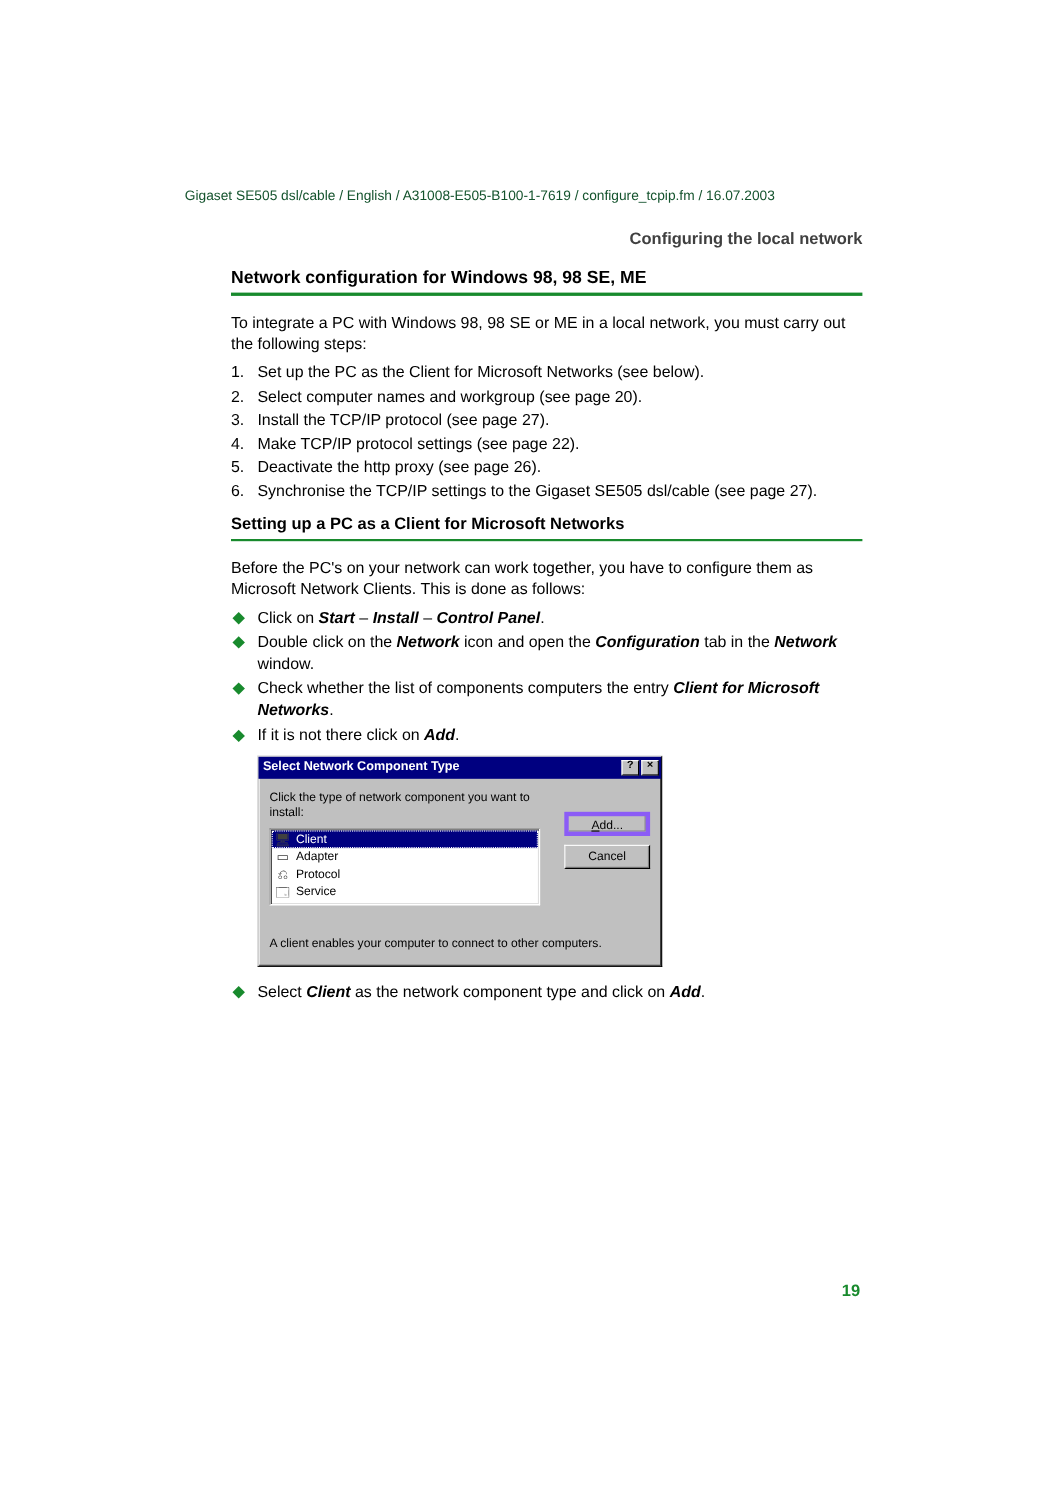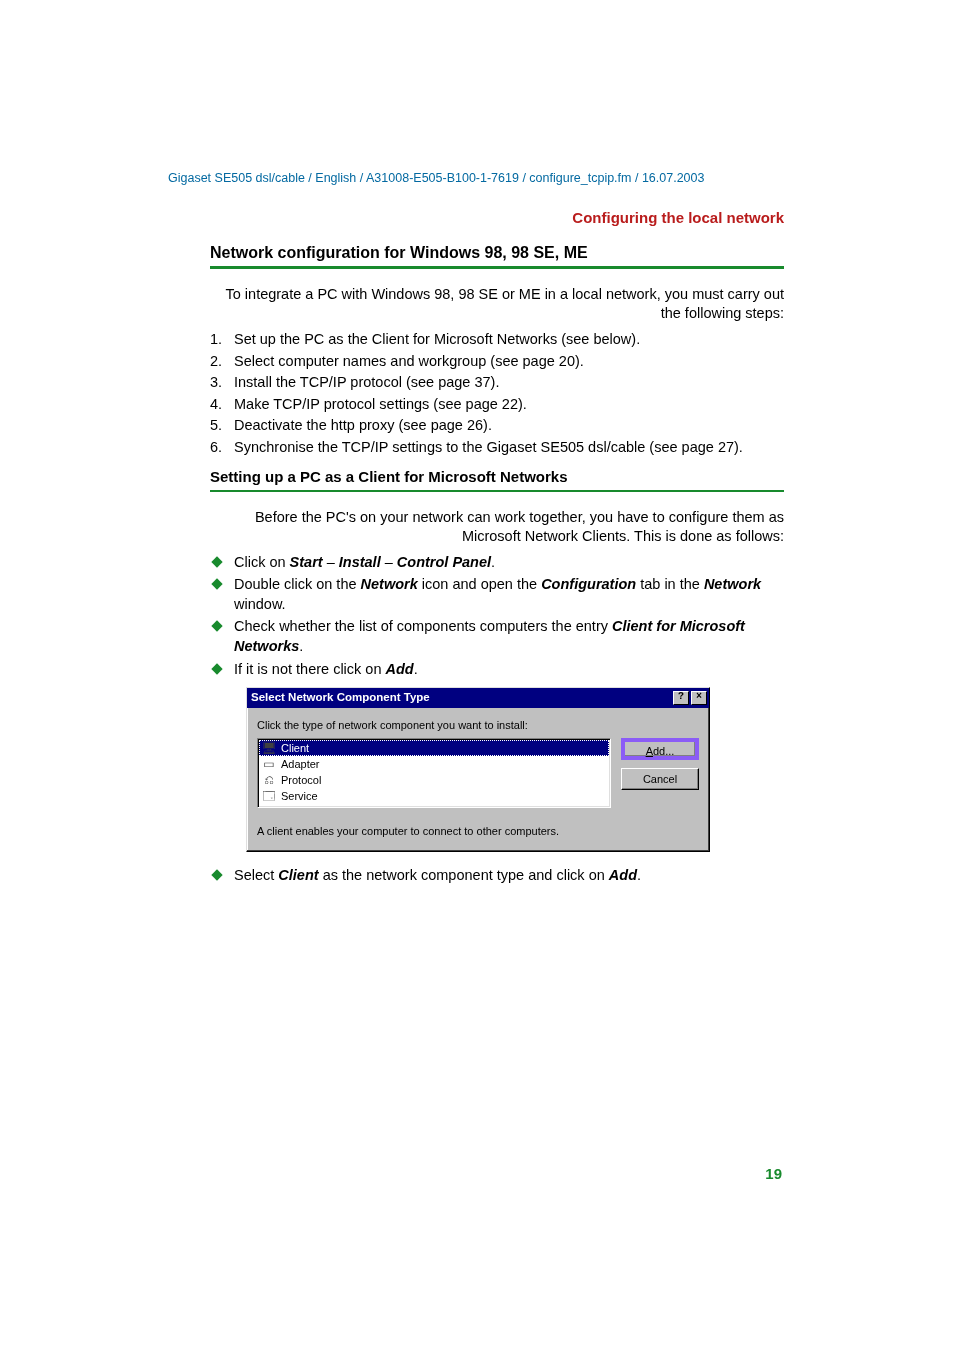--- a/index.html
+++ b/index.html
@@ -19,45 +19,45 @@
     position: absolute;
     left: 0; right: 0;
     padding: 168px 170px 0 210px;
   }
   .header-meta {
     position: absolute;
     top: 170px;
     left: 168px;
     right: 160px;
     font-size: 12.5px;
-    color: #0369a1;
+    color: #14532d;
   }
   .section-top {
     text-align: right;
-    color: #b91c1c;
+    color: #404040;
     font-weight: bold;
     font-size: 15px;
     margin-bottom: 14px;
   }
   h1.section-title {
     font-size: 16px;
     font-weight: bold;
     margin: 0 0 2px 0;
   }
   .rule-thick {
     border: none;
     border-top: 3px solid #188a2d;
     margin: 2px 0 8px 0;
   }
   .rule-medium {
     border: none;
     border-top: 2px solid #188a2d;
     margin: 2px 0 8px 0;
   }
-  p { margin: 16px 0 6px 0; text-align: right; }
+  p { margin: 16px 0 6px 0; }
   ol.numbered {
     margin: 4px 0 8px 0;
     padding-left: 0;
     list-style: none;
   }
   ol.numbered li {
     margin: 2px 0;
     padding-left: 24px;
     text-indent: -24px;
   }
@@ -89,22 +89,22 @@
     top: 5px;
     width: 8px;
     height: 8px;
     background: #188a2d;
     transform: rotate(45deg);
   }
   em.bi { font-style: italic; font-weight: bold; }
 
   
   .dialog {
-    margin: 8px 0 14px 36px;
-    width: 464px;
+    margin: 8px 0 14px 24px;
+    width: 368px;
     background: #c0c0c0;
     border: 1px solid #000;
     border-top-color: #dfdfdf;
     border-left-color: #dfdfdf;
     box-shadow: inset -1px -1px 0 #404040, inset 1px 1px 0 #fff;
     font-family: Tahoma, "MS Sans Serif", Arial, sans-serif;
     font-size: 11px;
     color: #000;
   }
   .dialog .titlebar {
@@ -128,21 +128,21 @@
     font-family: "Courier New", monospace;
     font-weight: bold;
     font-size: 10px;
     line-height: 10px;
     text-align: center;
     margin-left: 2px;
   }
   .dialog .body {
     padding: 10px 10px 12px 10px;
     display: flex;
-    gap: 10px;
+    gap: 22px;
     align-items: flex-start;
     flex-wrap: wrap;
   }
   .leftcol { flex: 1; }
   .rightcol { width: 78px; display: flex; flex-direction: column; gap: 8px; margin-top: 20px;}
   .prompt { margin-bottom: 6px; font-size: 11px; }
   .listbox {
     background: #fff;
     border: 1px solid #808080;
     border-right-color: #fff;
@@ -214,21 +214,21 @@
   <div class="section-top">Configuring the local network</div>
 
   <h1 class="section-title">Network configuration for Windows 98, 98 SE, ME</h1>
   <hr class="rule-thick">
 
   <p>To integrate a PC with Windows 98, 98 SE or ME in a local network, you must carry out the following steps:</p>
 
   <ol class="numbered">
     <li><span class="num">1.</span><span>Set up the PC as the Client for Microsoft Networks (see below).</span></li>
     <li><span class="num">2.</span><span>Select computer names and workgroup (see page 20).</span></li>
-    <li><span class="num">3.</span><span>Install the TCP/IP protocol (see page 37).</span></li>
+    <li><span class="num">3.</span><span>Install the TCP/IP protocol (see page 27).</span></li>
     <li><span class="num">4.</span><span>Make TCP/IP protocol settings (see page 22).</span></li>
     <li><span class="num">5.</span><span>Deactivate the http proxy (see page 26).</span></li>
     <li><span class="num">6.</span><span>Synchronise the TCP/IP settings to the Gigaset SE505 dsl/cable (see page 27).</span></li>
   </ol>
 
   <h2 class="subhead">Setting up a PC as a Client for Microsoft Networks</h2>
   <hr class="rule-medium">
 
   <p>
     <span>Before the PC's on your network can work together, you have to configure them as Microsoft Network </span><span class="link-green">Clients</span><span>. This is done as follows:</span>

